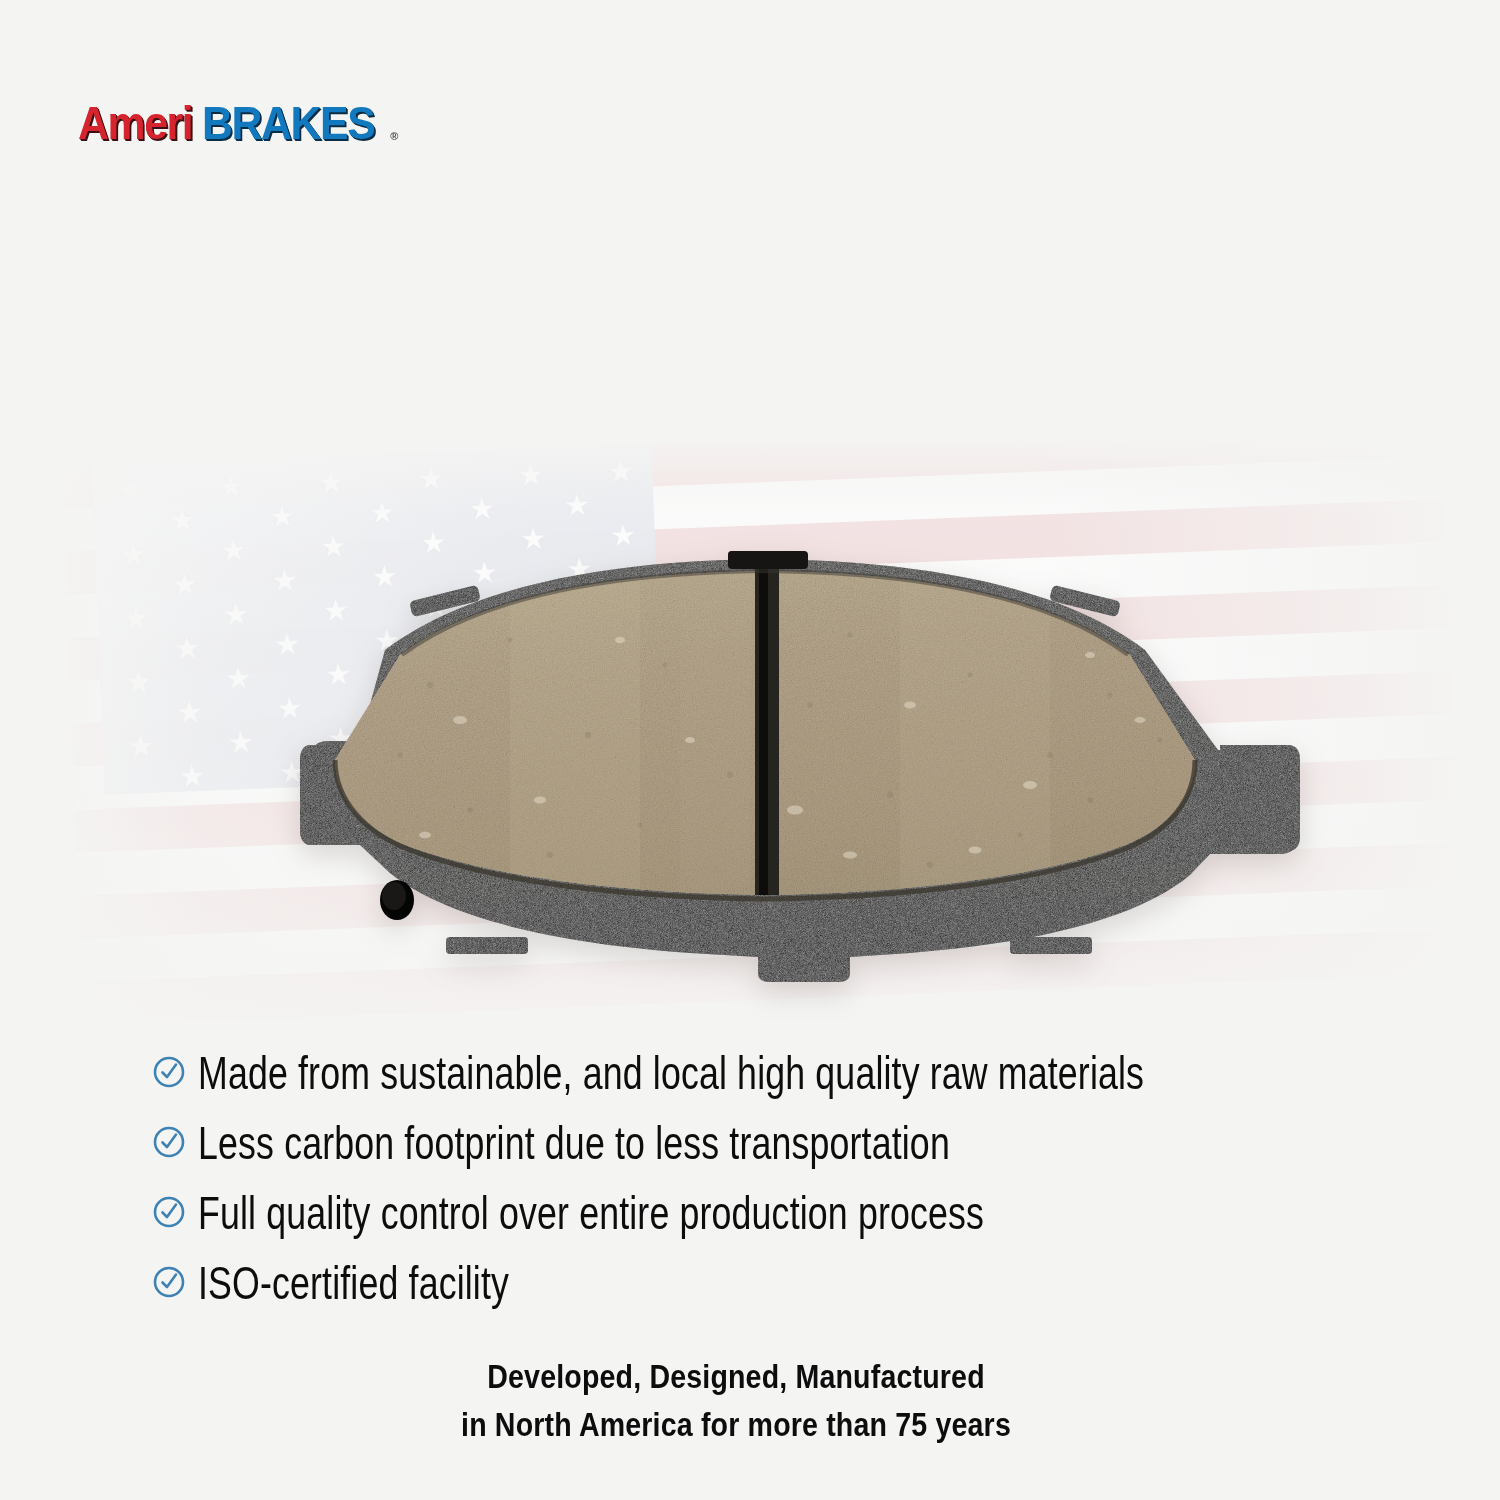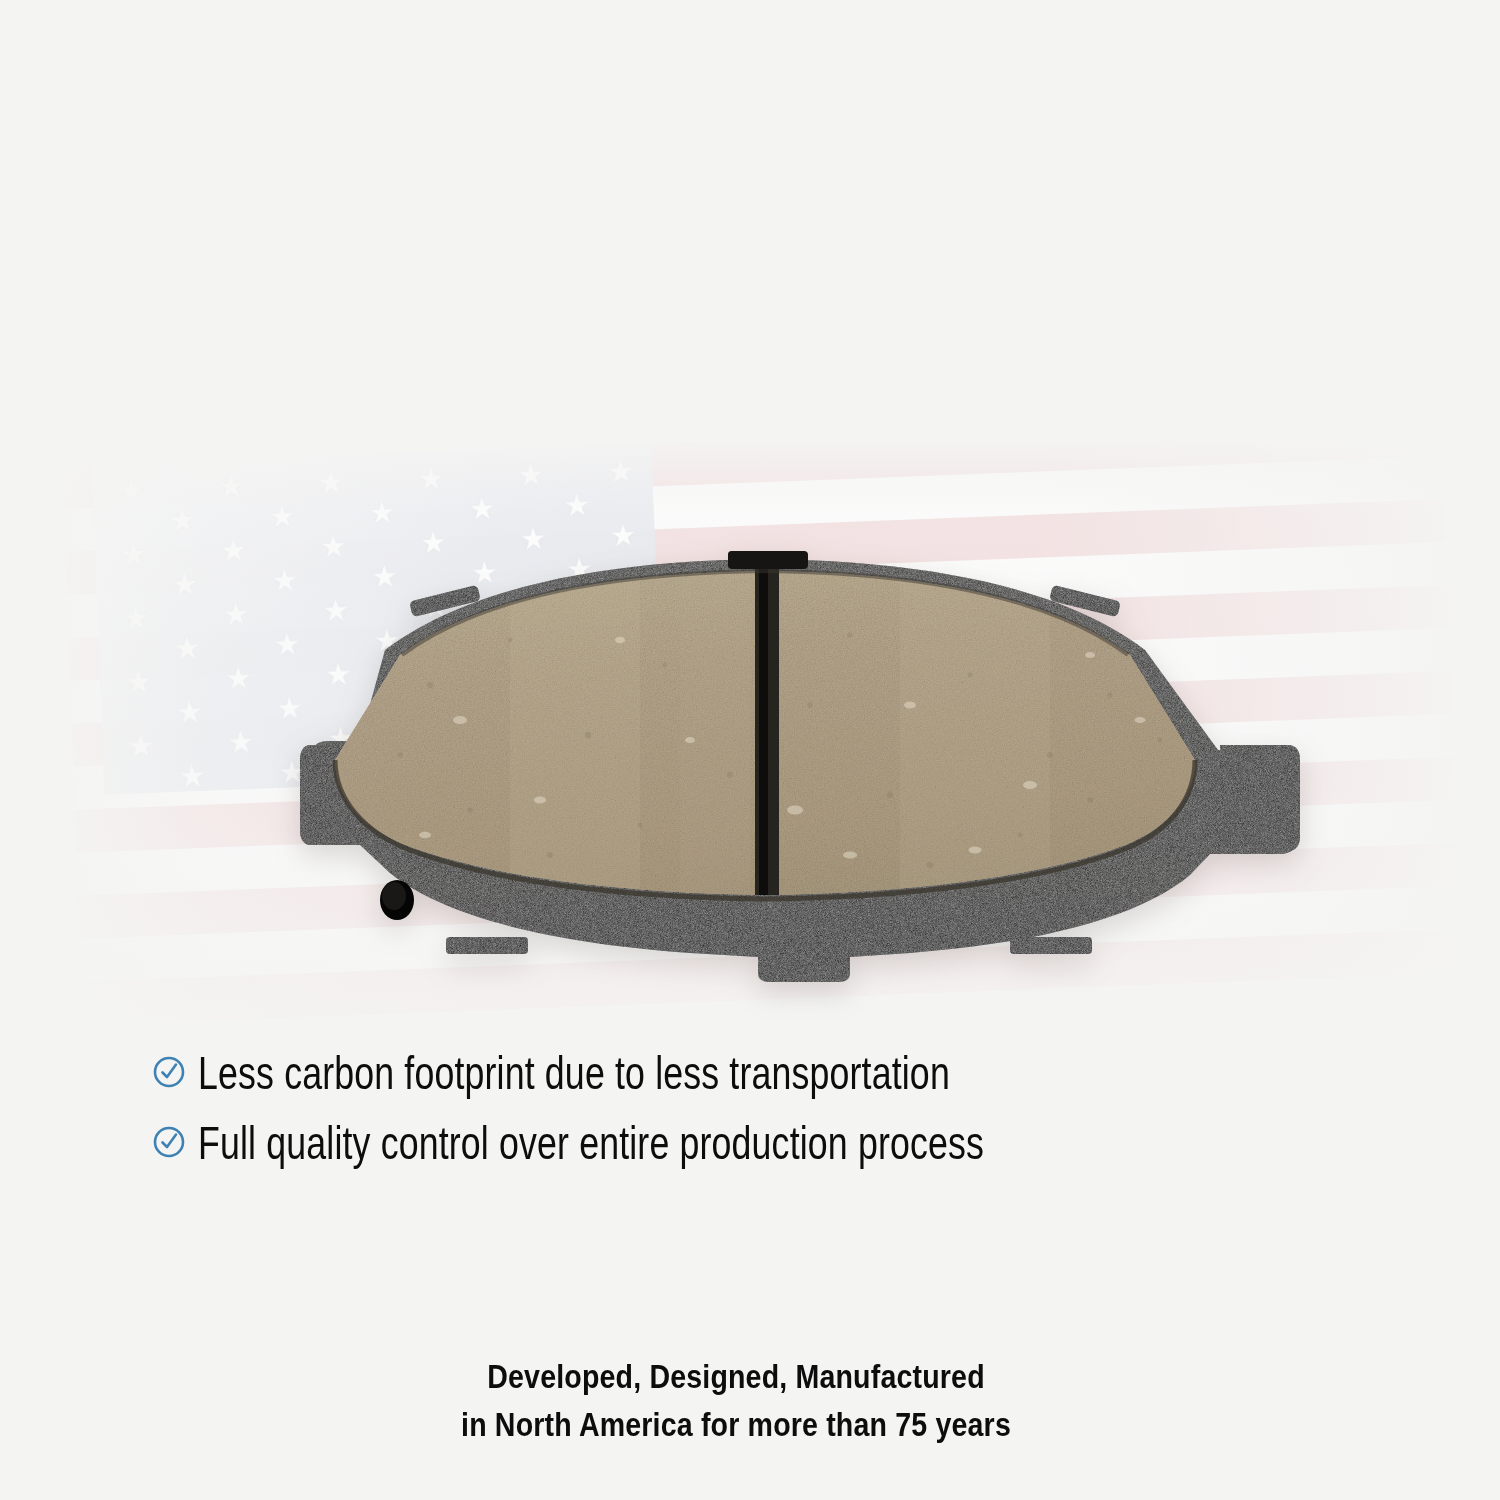--- a/index.html
+++ b/index.html
@@ -282,20 +282,25 @@
 
       <span class="star" style="left:105px;top:300px;">★</span>
       <span class="star" style="left:205px;top:300px;">★</span>
       <span class="star" style="left:305px;top:300px;">★</span>
       <span class="star" style="left:405px;top:300px;">★</span>
       <span class="star" style="left:500px;top:300px;">★</span>
     </div>
     <div id="flag-fade"></div>
   </div>
 
+  <div id="logo">
+    <span class="logo-ameri">Ameri</span>
+    <span class="logo-brakes">BRAKES</span>
+    <span class="logo-reg">®</span>
+  </div>
 
 
   <div id="pad-wrap">
     <svg id="pad-svg" viewBox="0 0 1110 450" xmlns="http://www.w3.org/2000/svg">
       <defs>
         <linearGradient id="fricGrad" x1="0" y1="0" x2="0.25" y2="1">
           <stop offset="0%" stop-color="#cfc0a4"></stop>
           <stop offset="35%" stop-color="#c3b296"></stop>
           <stop offset="70%" stop-color="#bcab8e"></stop>
           <stop offset="100%" stop-color="#b0a084"></stop>
@@ -435,37 +440,51 @@
 
       <path d="M 125 215 C 125 255, 155 288, 200 305 C 285 337, 412 352, 555 354
                C 698 352, 828 337, 912 305 C 958 288, 985 255, 985 215" fill="none" stroke="#3a352c" stroke-width="5" opacity="0.75"></path>
 
       <path d="M 192 110 C 262 58, 382 28, 555 26 C 728 28, 848 58, 918 110" fill="none" stroke="#3a3630" stroke-width="4" opacity="0.5"></path>
     </svg>
   </div>
 
   <div id="bullets">
 
+    <div class="bullet">
+      <svg class="check-icon" viewBox="0 0 34 34">
+        <circle cx="17" cy="17" r="14" fill="none" stroke="#3e82b4" stroke-width="2.6"></circle>
+        <path d="M 10.5 17.5 L 15 22 L 24 9.5" fill="none" stroke="#3e82b4" stroke-width="2.6" stroke-linecap="round" stroke-linejoin="round"></path>
+      </svg>
+      <span class="bullet-text">Made from sustainable, and local high quality raw materials</span>
+    </div>
 
     <div class="bullet">
       <svg class="check-icon" viewBox="0 0 34 34">
         <circle cx="17" cy="17" r="14" fill="none" stroke="#3e82b4" stroke-width="2.6"></circle>
         <path d="M 10.5 17.5 L 15 22 L 24 9.5" fill="none" stroke="#3e82b4" stroke-width="2.6" stroke-linecap="round" stroke-linejoin="round"></path>
       </svg>
       <span class="bullet-text">Less carbon footprint due to less transportation</span>
     </div>
 
     <div class="bullet">
       <svg class="check-icon" viewBox="0 0 34 34">
         <circle cx="17" cy="17" r="14" fill="none" stroke="#3e82b4" stroke-width="2.6"></circle>
         <path d="M 10.5 17.5 L 15 22 L 24 9.5" fill="none" stroke="#3e82b4" stroke-width="2.6" stroke-linecap="round" stroke-linejoin="round"></path>
       </svg>
       <span class="bullet-text">Full quality control over entire production process</span>
     </div>
 
+    <div class="bullet">
+      <svg class="check-icon" viewBox="0 0 34 34">
+        <circle cx="17" cy="17" r="14" fill="none" stroke="#3e82b4" stroke-width="2.6"></circle>
+        <path d="M 10.5 17.5 L 15 22 L 24 9.5" fill="none" stroke="#3e82b4" stroke-width="2.6" stroke-linecap="round" stroke-linejoin="round"></path>
+      </svg>
+      <span class="bullet-text">ISO-certified facility</span>
+    </div>
 
   </div>
 
   <div id="footer">
     <span class="footer-line">Developed, Designed, Manufactured</span>
     <span class="footer-line">in North America for more than 75 years</span>
   </div>
 
 </div>
 

